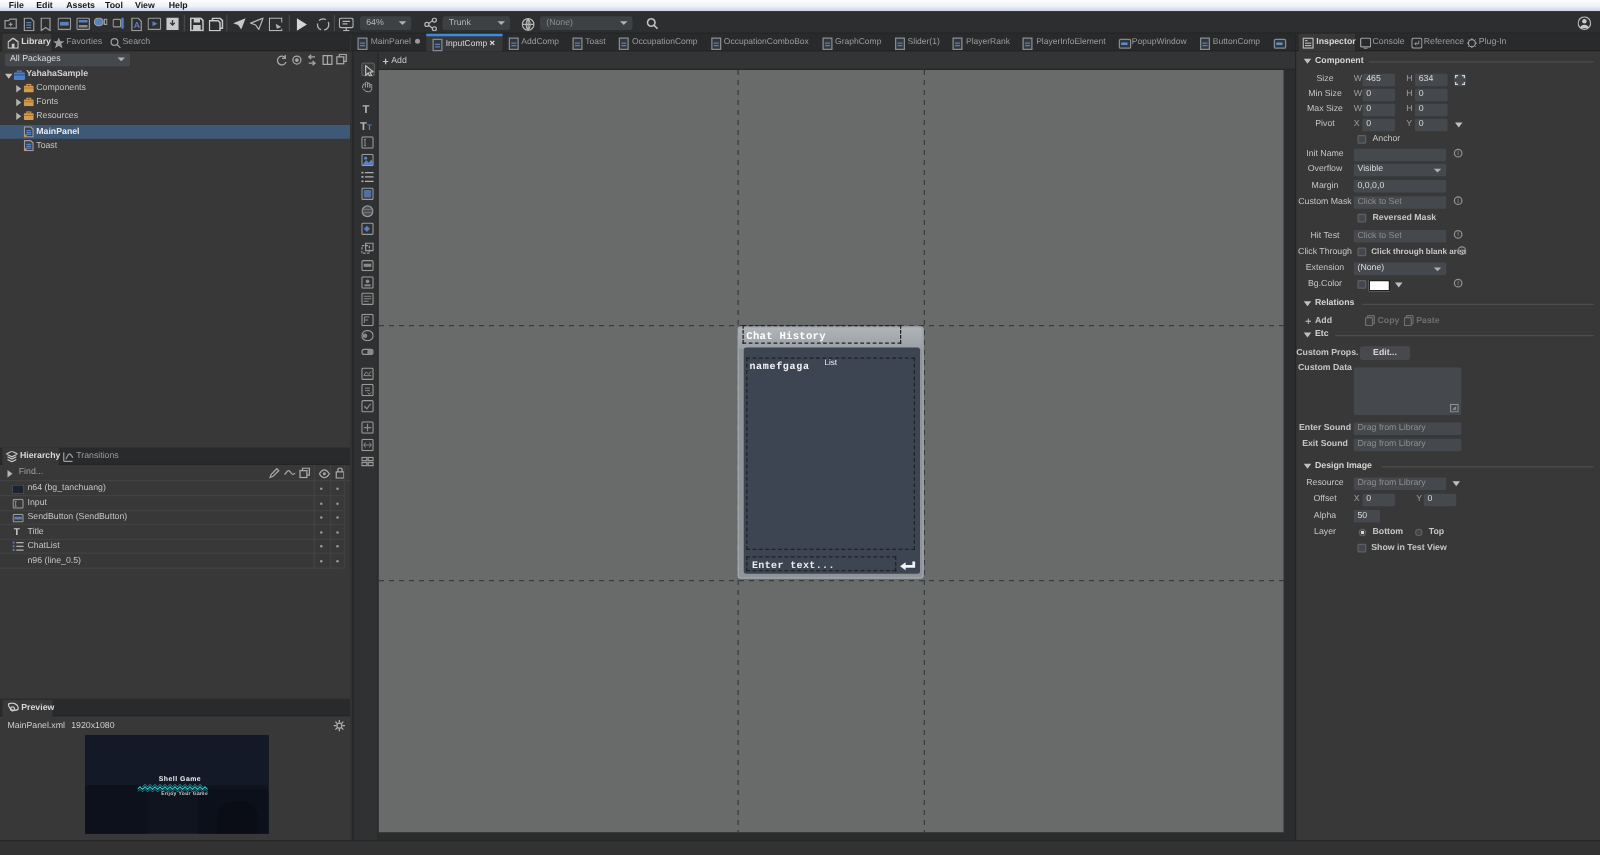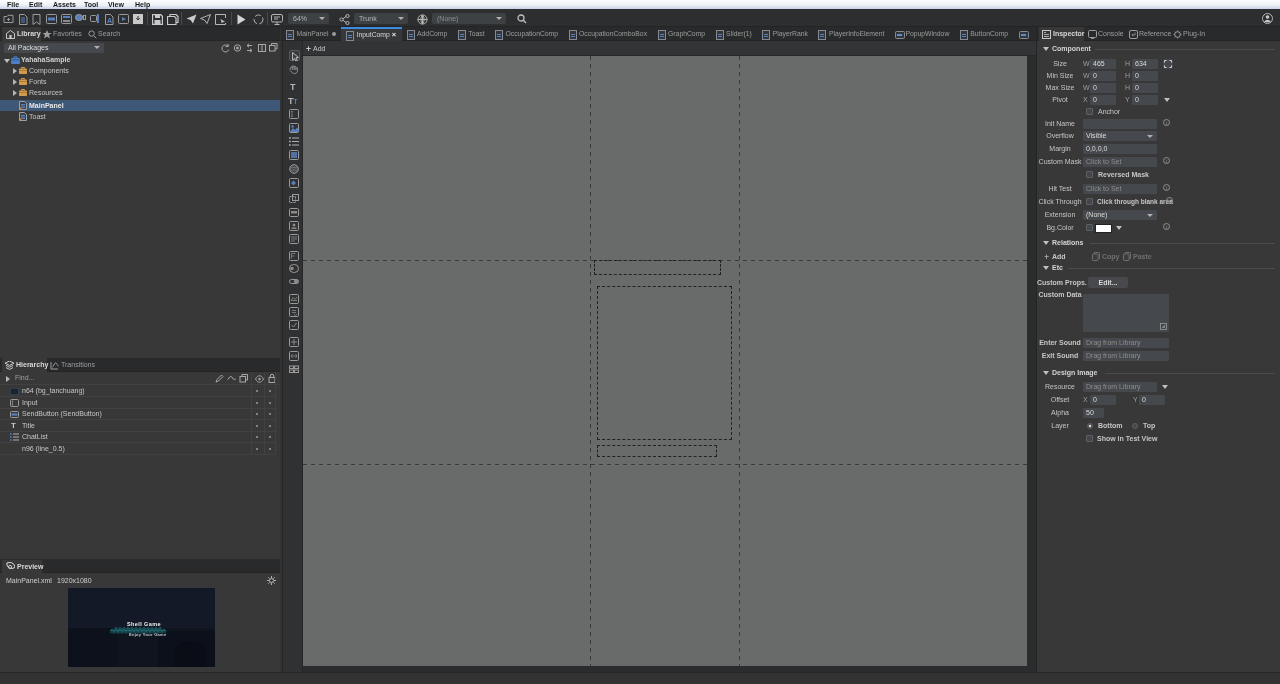--- a/index.html
+++ b/index.html
@@ -462,20 +462,32 @@
   <div id="addbar" class="abs">
     <span style="position:absolute;left:3px;top:3px;font-size:8.5px;color:#c9c9c9;font-weight:bold">+</span>
     <span style="position:absolute;left:10px;top:4px;font-size:7px;color:#c9c9c9">Add</span>
   </div>
   <div id="canvas" class="abs">
     <div class="vguide" style="left:287px"></div>
     <div class="vguide" style="left:436px"></div>
     <div class="hguide" style="top:204px"></div>
     <div class="hguide" style="top:408px"></div>
 
+    <div class="abs" style="left:287px;top:204.5px;width:148.5px;height:202px;background:#8f9499;border-radius:3px;box-shadow:inset 0 0 0 1px #a6abb0">
+      <div class="abs" style="left:1px;top:1px;width:146.5px;height:17px;background:linear-gradient(#b0b4b9,#9aa0a5);border-radius:3px 3px 0 0"></div>
+      <div class="abs" style="left:5.3px;top:17.8px;width:141.2px;height:181.2px;background:#3c4551;border-radius:2px"></div>
+      <div class="abs" style="left:7px;top:3px;font-size:8.5px;font-weight:bold;color:#fff;letter-spacing:0.2px;font-family:'Liberation Mono',monospace">Chat History</div>
+      <div class="abs" style="left:9.5px;top:28px;font-size:8px;font-weight:bold;color:#f2f4f6;letter-spacing:0.55px;font-family:'Liberation Mono',monospace">namefgaga</div>
+      <div class="abs" style="left:69.5px;top:26px;font-size:6.5px;color:#eef1f4">List</div>
+      <div class="abs" style="left:11.5px;top:187px;font-size:8px;font-weight:bold;color:#e8ebee;letter-spacing:0.3px;font-family:'Liberation Mono',monospace">Enter text...</div>
+      <svg class="abs" style="left:129px;top:188.5px" width="14" height="9" viewBox="0 0 14 9">
+          <path d="M12 0v4H4" fill="none" stroke="#f2f4f6" stroke-width="2.2"></path>
+          <path d="M5.5 .8L1 4l4.5 3.2z" fill="#f2f4f6"></path>
+        </svg>
+    </div>
     <div class="dashsel" style="left:290.5px;top:204.3px;width:127px;height:15px"></div>
     <div class="dashsel" style="left:294.3px;top:230.3px;width:134.6px;height:154.2px"></div>
     <div class="dashsel" style="left:293.8px;top:388.7px;width:120.3px;height:12px"></div>
   </div>
   <div id="gutR" class="abs"></div>
   <div id="gutB" class="abs"></div>
   <div id="tabstrip" class="abs tabbar" style="left:281px;top:27px;width:755px;height:14px;white-space:nowrap;font-size:0">
     <div class="etab">MainPanel <span class="mdot"></span></div>
     <div class="etab on">InputComp <span class="xx">×</span></div>
     <div class="etab">AddComp</div>

